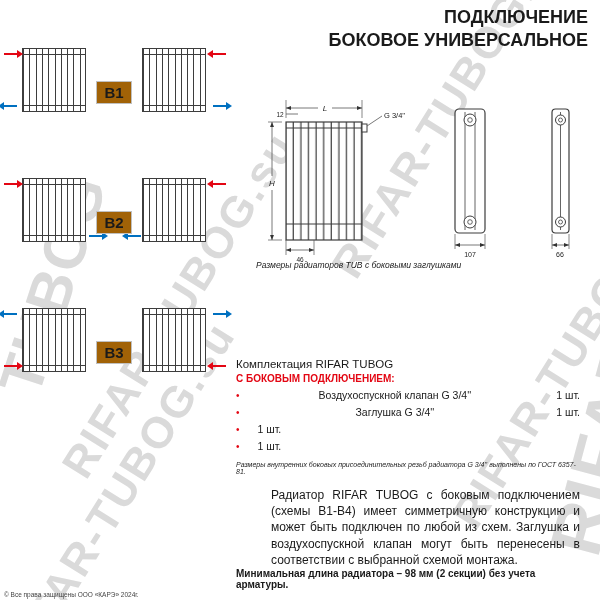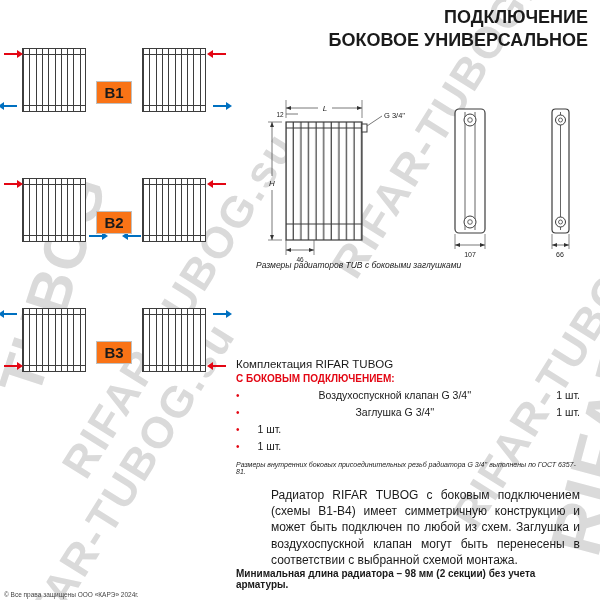--- a/index.html
+++ b/index.html
@@ -23,21 +23,21 @@
   
   .scheme{position:absolute;left:10px;width:210px;height:64px;z-index:1;}
   .rad{position:absolute;top:0;width:64px;height:64px;box-sizing:border-box;
        border:1px solid #3d3d3d;
        background:repeating-linear-gradient(90deg,#3d3d3d 0 1px,#ffffff 1px 6.3px);}
   .rad::before,.rad::after{content:"";position:absolute;left:-1px;right:-1px;
        border-top:1px solid #3d3d3d;}
   .rad::before{top:5px}
   .rad::after{bottom:5px}
   .badge{position:absolute;left:86px;top:33px;min-width:26px;text-align:center;
-         font-size:15px;font-weight:bold;background:#f97316;border:1px solid #c0c0c0;
+         font-size:15px;font-weight:bold;background:#a16207;border:1px solid #c0c0c0;
          padding:2px 4px;z-index:2;}
   .arr{position:absolute;width:13px;height:2px;}
   .arr.red{background:#e30613}
   .arr.blue{background:#0070c0}
   .arr::after{content:"";position:absolute;top:-3.5px;width:0;height:0;
        border-top:4.5px solid transparent;border-bottom:4.5px solid transparent;}
   .arr.r::after{left:100%;}
   .arr.l::after{right:100%;}
   .arr.red.r::after{border-left:6px solid #e30613;}
   .arr.red.l::after{border-right:6px solid #e30613;}

